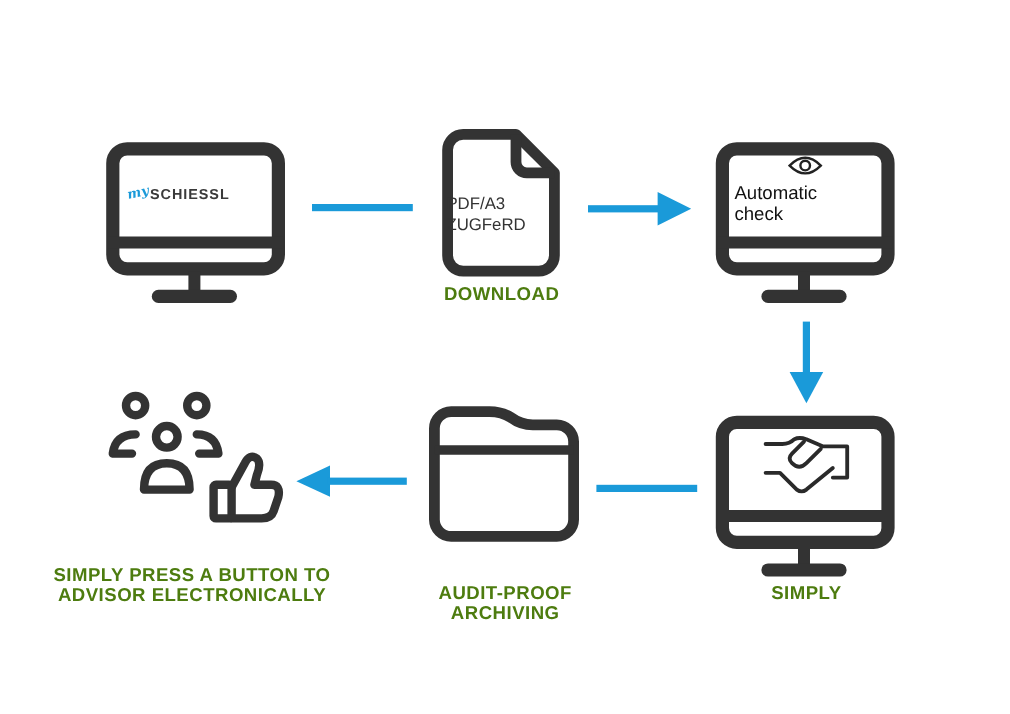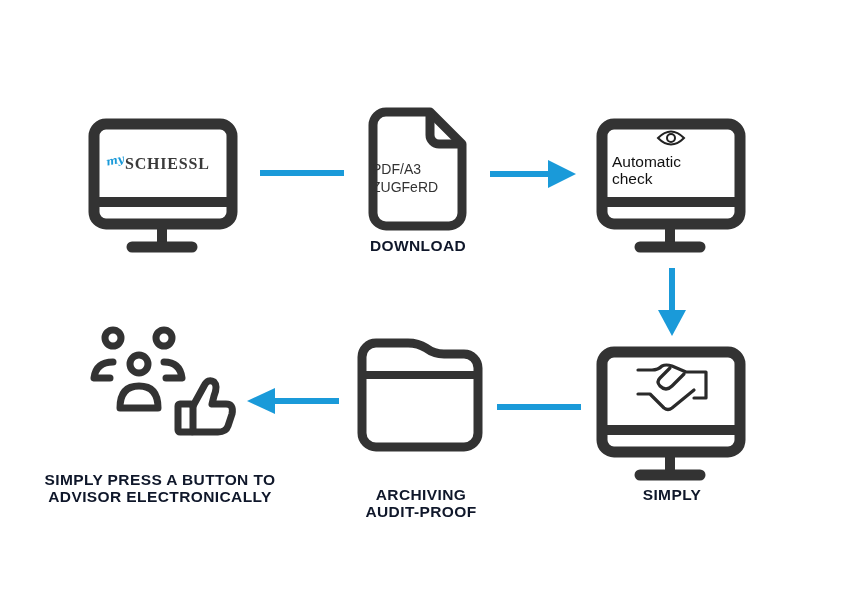--- a/index.html
+++ b/index.html
@@ -1,38 +1,38 @@
 <!DOCTYPE html>
 <html><head>
 <meta charset="utf-8">
 <style>
   html, body { margin: 0; padding: 0; background: #ffffff; }
   body { width: 842px; height: 595px; position: relative; overflow: hidden;
          font-family: "Liberation Sans", sans-serif; }
   .abs { position: absolute; }
   svg.icon { position: absolute; overflow: visible; }
-  .label { position: absolute; color: #0f172a; font-weight: bold;
+  .label { position: absolute; color: #4d7c0f; font-weight: bold;
            font-family: "Liberation Sans", sans-serif; text-align: center;
            font-size: 15.5px; line-height: 17px; letter-spacing: 0.4px; }
   .screen-text { position: absolute; text-align: left; color: #222;
                  font-family: "Liberation Sans", sans-serif; }
 </style>
 </head>
 <body>
 
 <div class="abs" style="left:0;top:0;">
   <svg class="icon" style="left:88px;top:118px;" width="150" height="136" viewBox="0 0 150 136">
     <rect x="6" y="6" width="138" height="100" rx="12" fill="none" stroke="#333" stroke-width="11"></rect>
     <line x1="2" y1="84" x2="148" y2="84" stroke="#333" stroke-width="10"></line>
     <line x1="74" y1="108" x2="74" y2="128" stroke="#333" stroke-width="10"></line>
     <line x1="44" y1="129" x2="104" y2="129" stroke="#333" stroke-width="11" stroke-linecap="round"></line>
   </svg>
   <div class="abs" style="left:104px;top:152px;width:120px;height:24px;">
     <span style="position:absolute;left:2px;top:2px;color:#1a9ad9;font-family:'DejaVu Serif',serif;font-style:italic;font-size:11px;font-weight:bold;transform:rotate(-12deg);">my</span>
-    <span style="position:absolute;left:21px;top:3px;color:#3a3a3a;font-family:Liberation Serif, serif;font-weight:bold;font-size:16px;letter-spacing:0.8px;">SCHIESSL</span>
+    <span style="position:absolute;left:21px;top:3px;color:#3a3a3a;font-family:Liberation Sans, sans-serif;font-weight:bold;font-size:12px;letter-spacing:0.8px;">SCHIESSL</span>
   </div>
 </div>
 
 <div class="abs" style="left:260px;top:170px;width:84px;height:6px;background:#1a9ad9;"></div>
 
 <div class="abs" style="left:0;top:0;">
   <svg class="icon" style="left:368px;top:107px;" width="100" height="124" viewBox="0 0 100 124">
     <path d="M18 5 H62 L94 37 V106 a13 13 0 0 1 -13 13 H18 a13 13 0 0 1 -13 -13 V18 a13 13 0 0 1 13 -13 Z" fill="none" stroke="#333" stroke-width="9" stroke-linejoin="round"></path>
     <path d="M62 5 V28 a9 9 0 0 0 9 9 H94" fill="none" stroke="#333" stroke-width="9" stroke-linejoin="round"></path>
   </svg>
@@ -86,22 +86,22 @@
 </div>
 
 <div class="abs" style="left:497px;top:404px;width:84px;height:6px;background:#1a9ad9;"></div>
 
 <div class="abs" style="left:0;top:0;">
   <svg class="icon" style="left:358px;top:338px;" width="126" height="114" viewBox="0 0 126 114">
     <path d="M18 5 H50 Q60 5 68 10 Q76 16 86 16 H106 a14 14 0 0 1 14 14 V95 a14 14 0 0 1 -14 14 H18 a14 14 0 0 1 -14 -14 V19 a14 14 0 0 1 14 -14 Z" fill="none" stroke="#333" stroke-width="9" stroke-linejoin="round"></path>
     <line x1="4" y1="37" x2="120" y2="37" stroke="#333" stroke-width="8"></line>
   </svg>
   <div class="label" style="left:330px;top:486px;width:182px;">
+    <div>AUDIT-PROOF</div>
     <div>ARCHIVING</div>
-    <div>AUDIT-PROOF</div>
   </div>
 </div>
 
 <svg class="icon" style="left:247px;top:386px;" width="94" height="32" viewBox="0 0 94 32">
   <polygon points="0,15 28,2 28,28" fill="#1a9ad9"></polygon>
   <rect x="26" y="12" width="66" height="6" fill="#1a9ad9"></rect>
 </svg>
 
 <div class="abs" style="left:0;top:0;">
   <svg class="icon" style="left:90px;top:326px;" width="150" height="110" viewBox="0 0 150 110">

